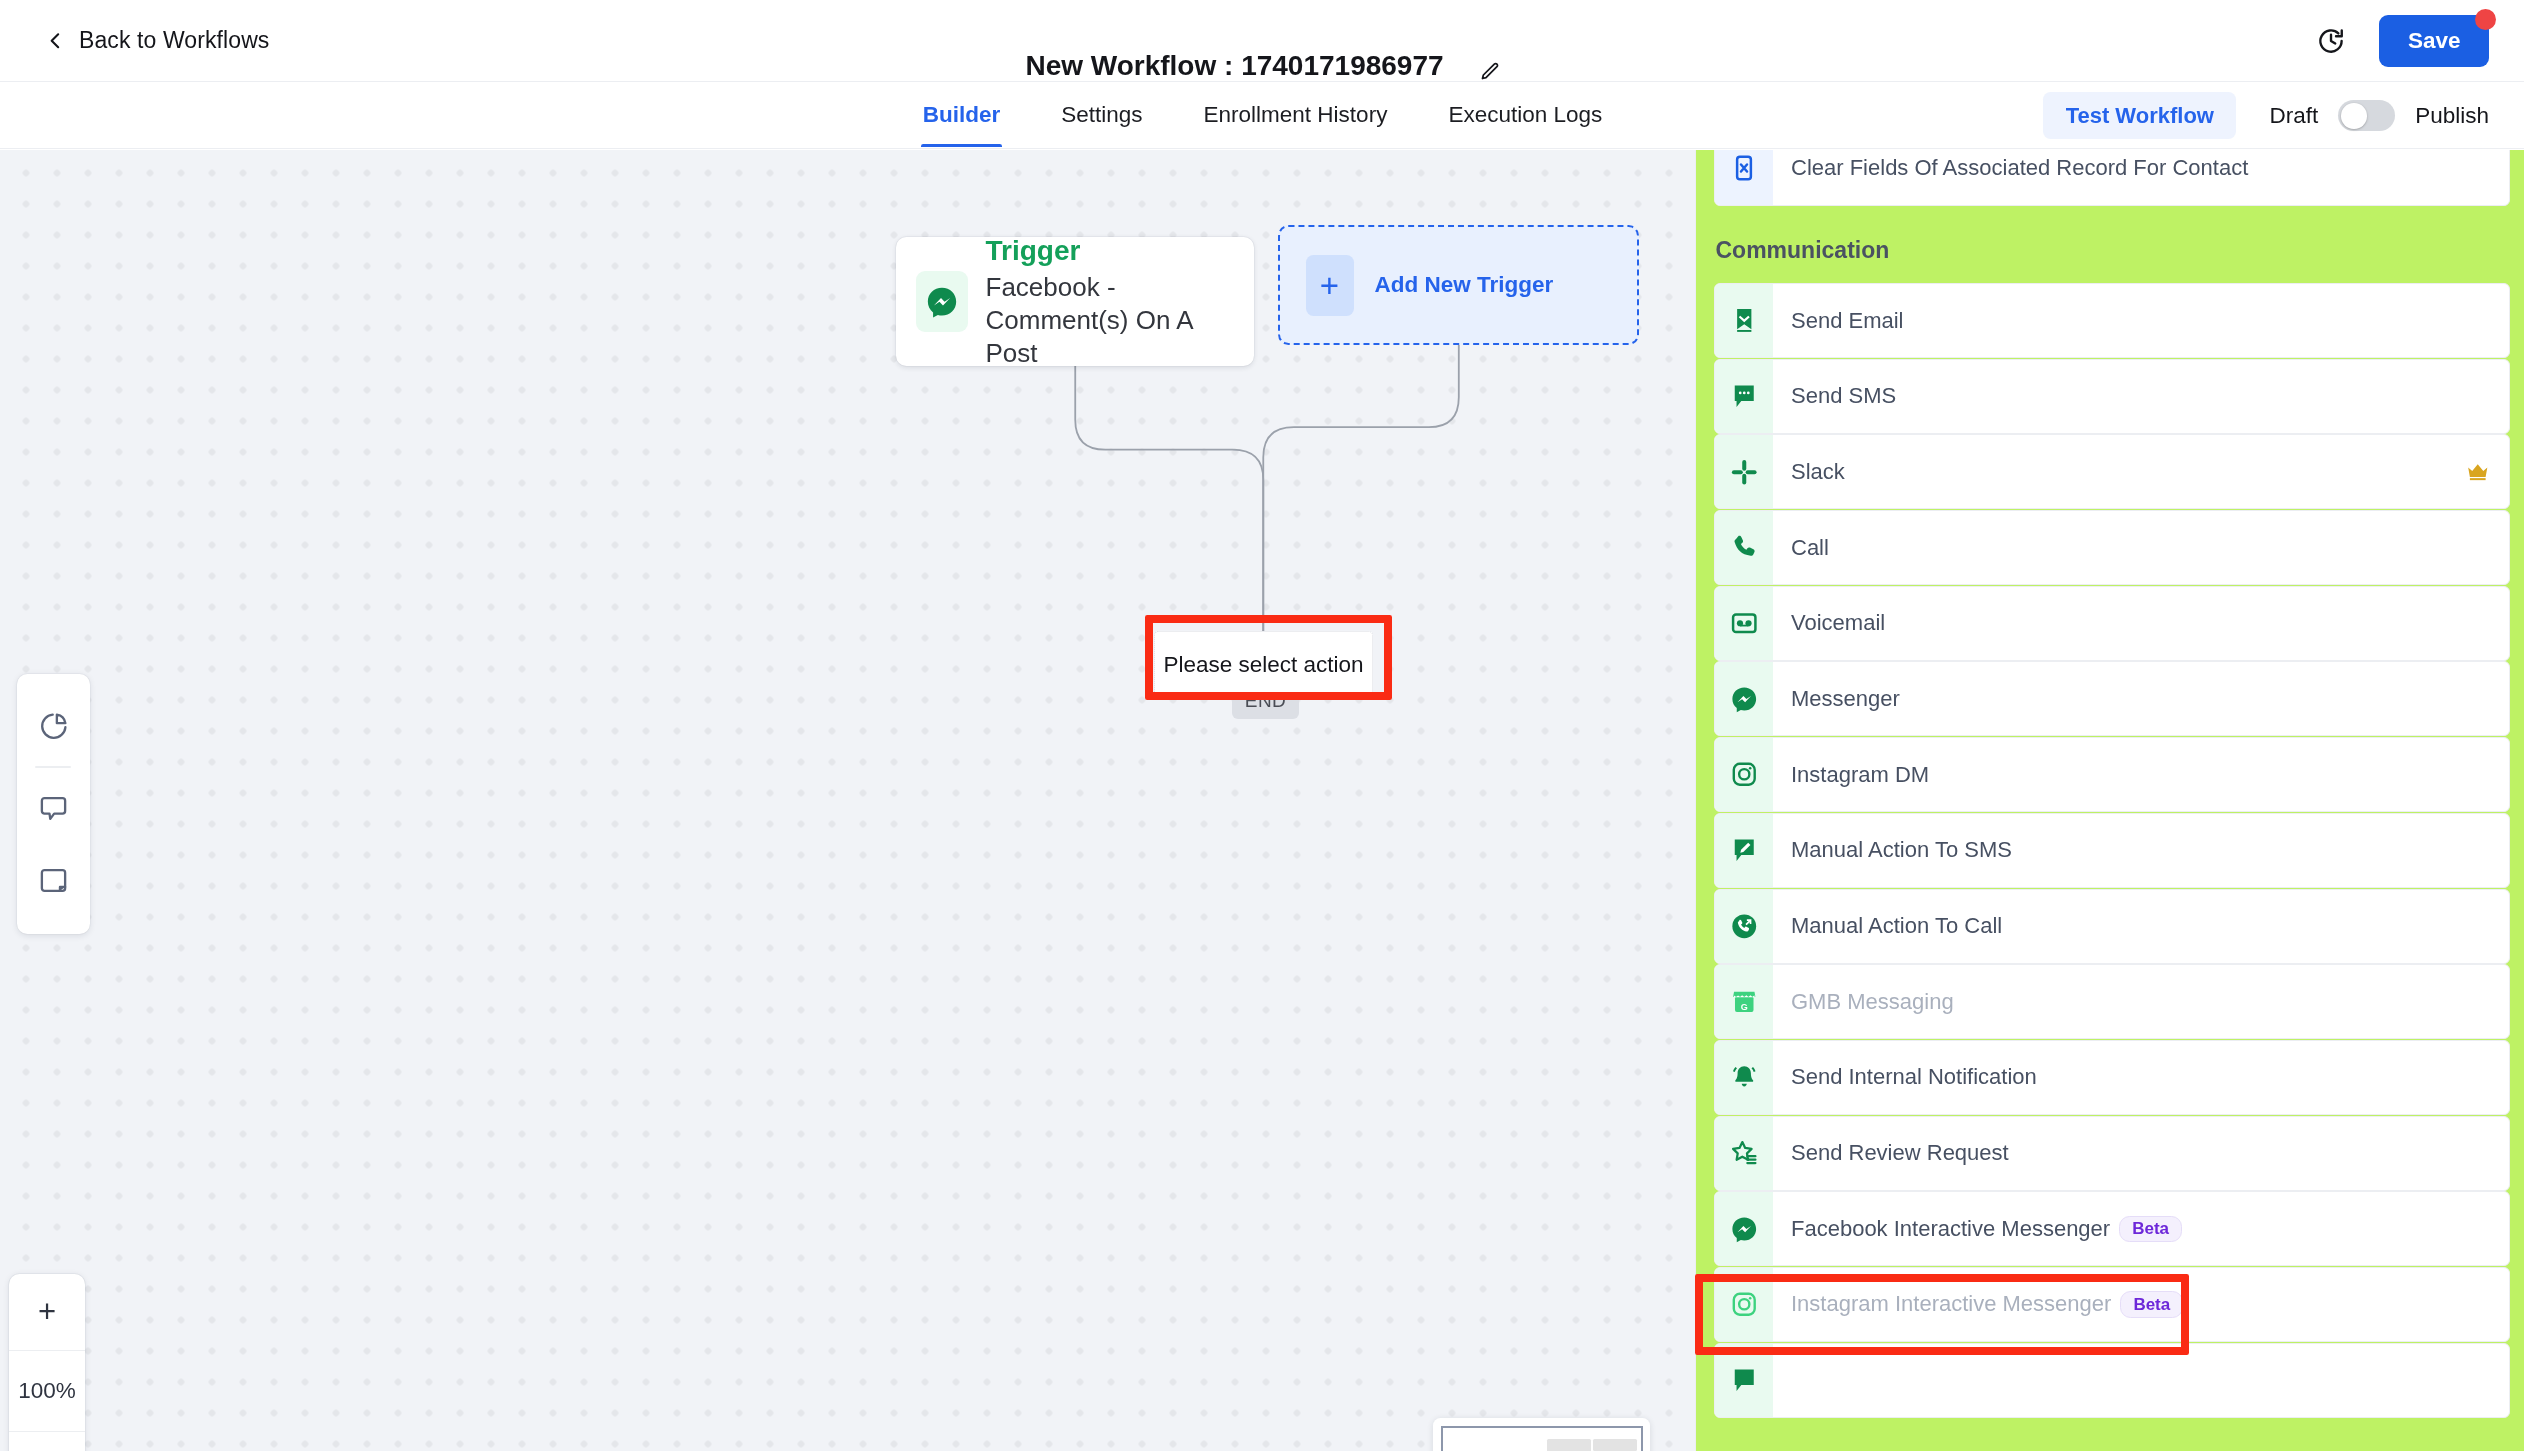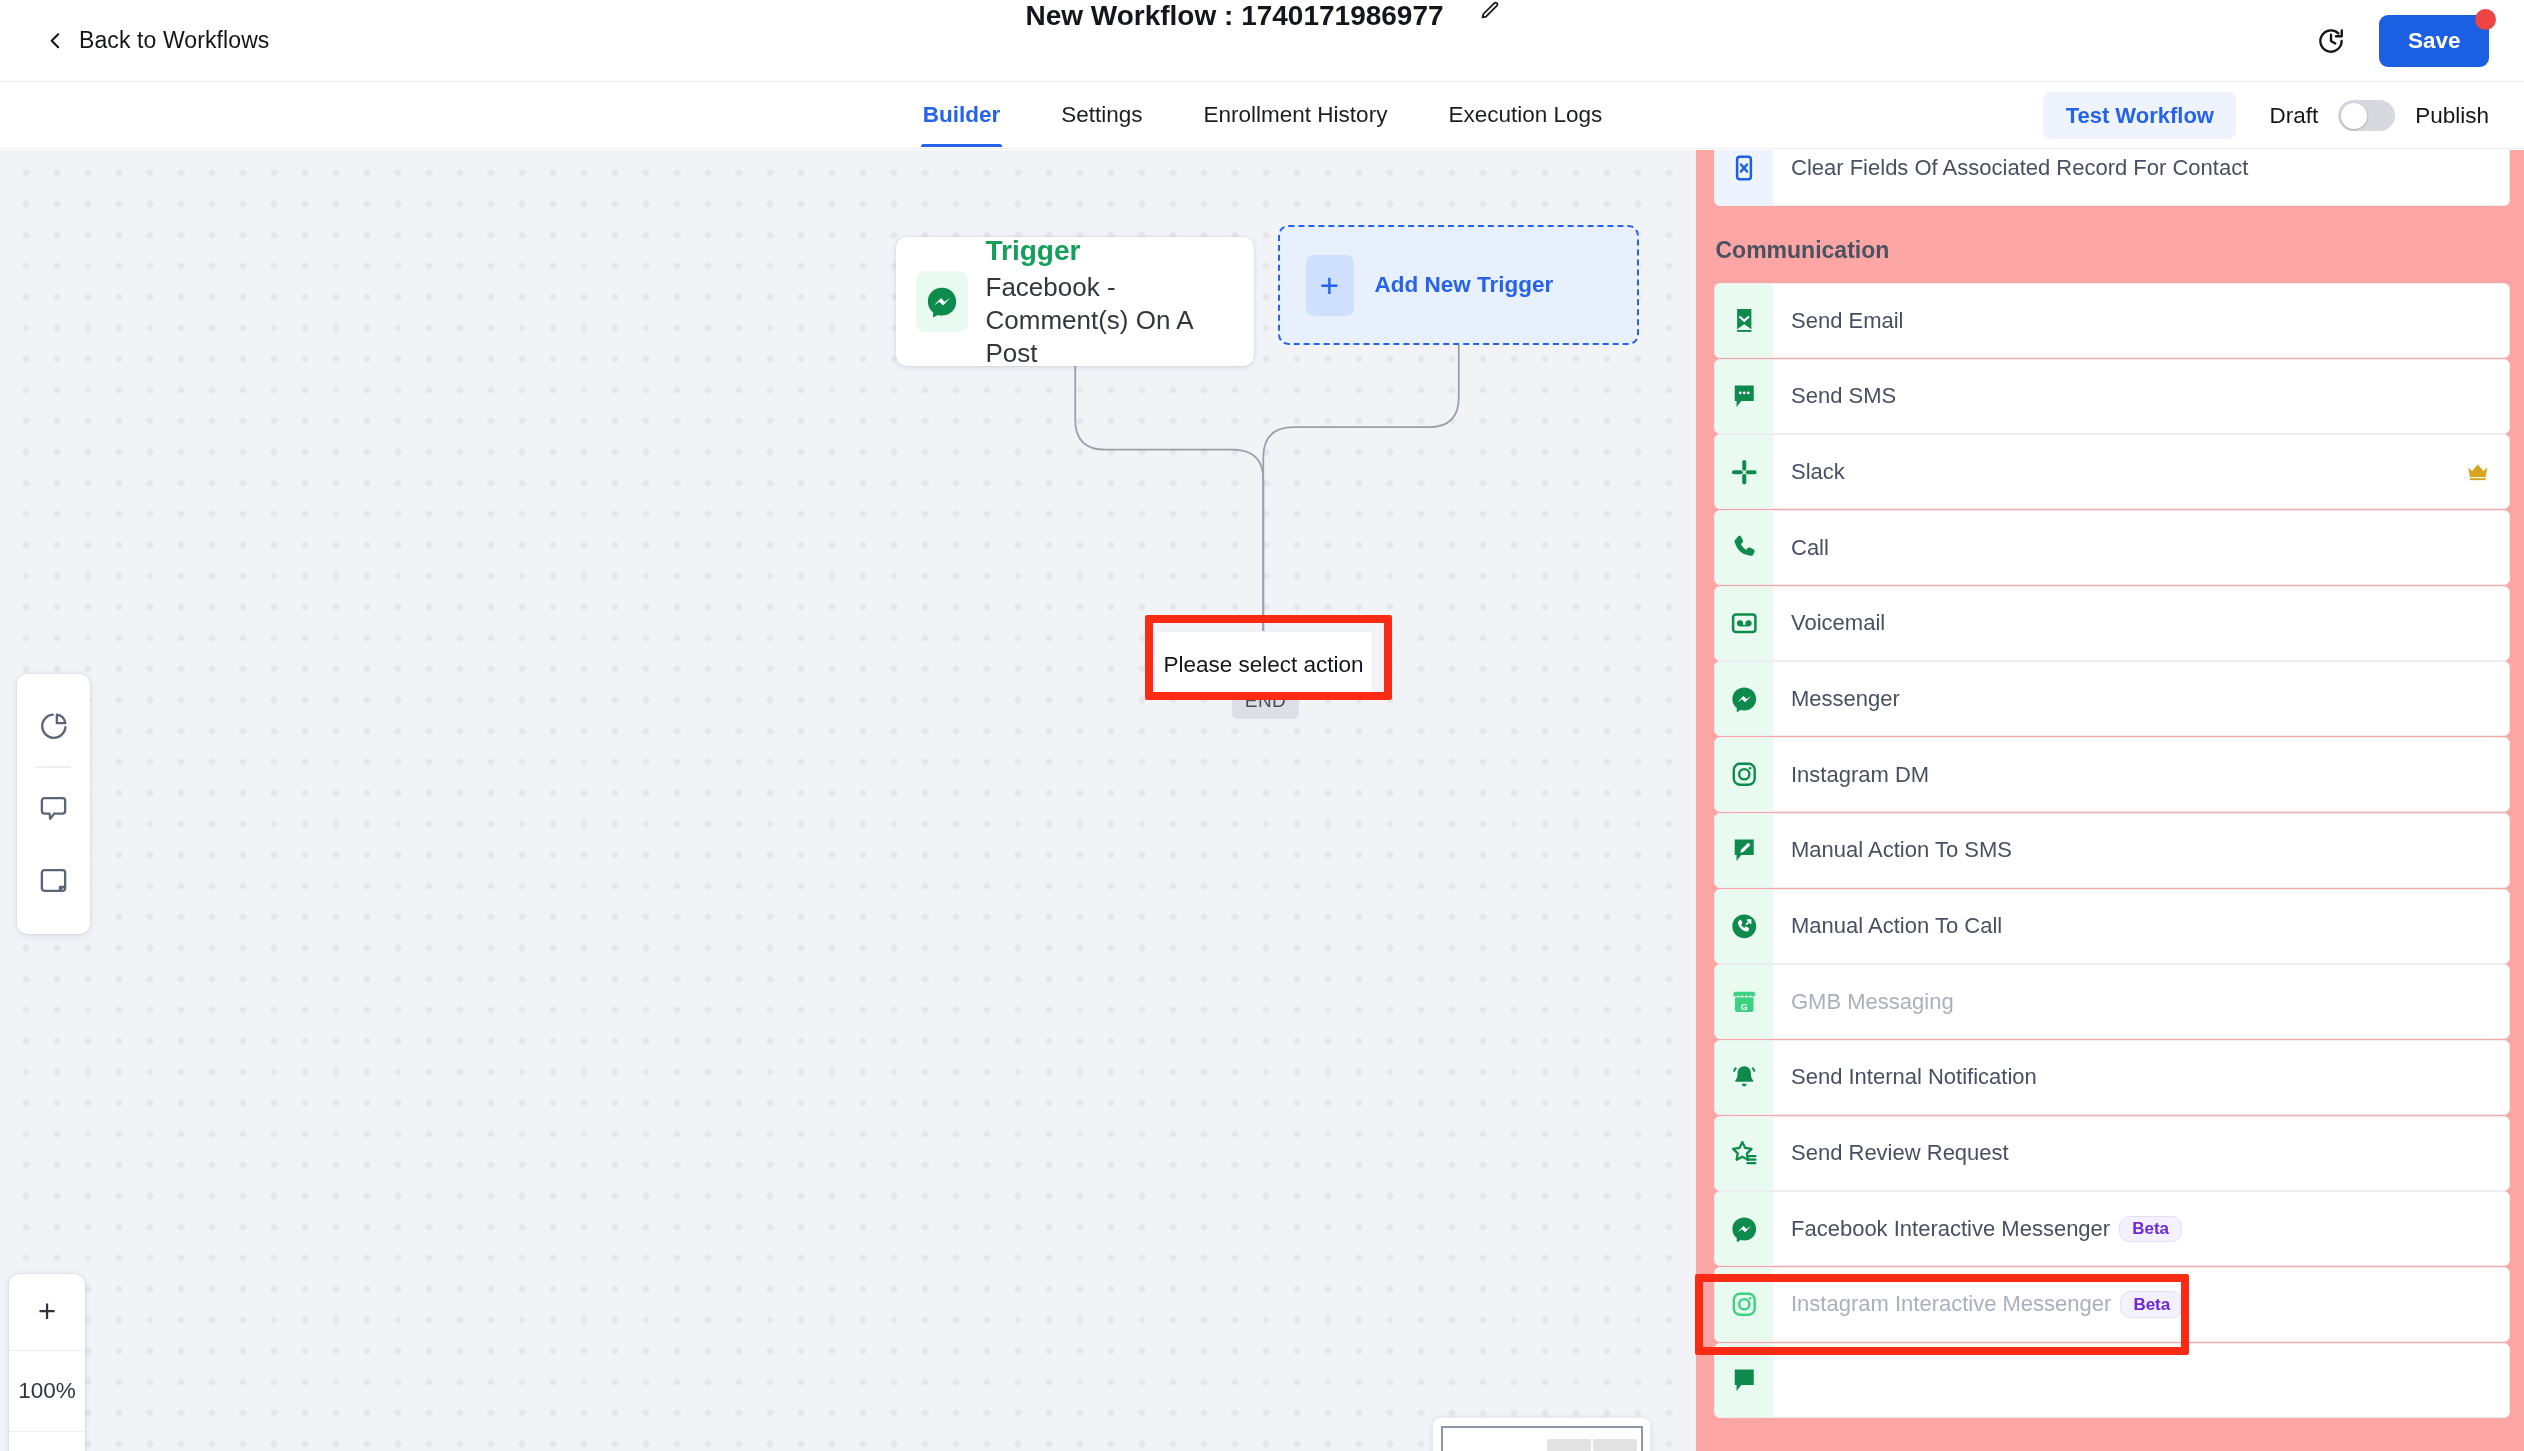--- a/index.html
+++ b/index.html
@@ -18,21 +18,21 @@
   }
   .back-link {
     display: flex; align-items: center; gap: 13.5px;
     margin-left: 46px; cursor: pointer;
   }
   .back-chevron { width: 19.5px; height: 19.5px; display: block; }
   .back-label { font-size: 23px; color: #14151a; letter-spacing: 0.1px; }
 
   .wf-title-wrap {
     position: absolute; left: 0; right: 0; top: 0; height: 82px;
-    display: flex; align-items: flex-start; justify-content: center; gap: 35px;
+    display: flex; align-items: flex-end; justify-content: center; gap: 35px;
     pointer-events: none;
   }
   .wf-title { font-size: 28px; font-weight: 600; color: #15161b; }
   .pencil-icon { width: 21px; height: 21px; display: block; pointer-events: auto; cursor: pointer; }
 
   .topbar-right {
     position: absolute; right: 36px; top: 0; height: 82px;
     display: flex; align-items: center; gap: 33px;
   }
   .history-icon { width: 30px; height: 30px; display:block; cursor: pointer; }
@@ -179,21 +179,21 @@
   }
   .minimap-view {
     width: 100%; height: 100%; border: 2.2px solid #8d97ab; background: #fff;
     position: relative;
   }
   .mm-node { position: absolute; background: #e3e3e3; border-radius: 1.5px; }
 
   
   .panel {
     position: absolute; top: 150px; left: 1695px; width: 830px; height: 1302px;
-    background: #fca5a5; border-left: 0.7px solid #eceef2; overflow: hidden;
+    background: #bef264; border-left: 0.7px solid #eceef2; overflow: hidden;
   }
   .panel-inner { position: absolute; top: -19.5px; left: 0; width: 830px; padding: 0 16.5px 0 18px; }
 
   .act-row {
     display: flex; align-items: center; height: 75px; margin-bottom: 0;
     border: 0.7px solid #eceef2; border-radius: 6px; background: #fff;
     overflow: hidden; cursor: pointer; position: relative;
   }
   .act-row + .act-row { margin-top: 0.7px; }
   .act-icon-tile {

